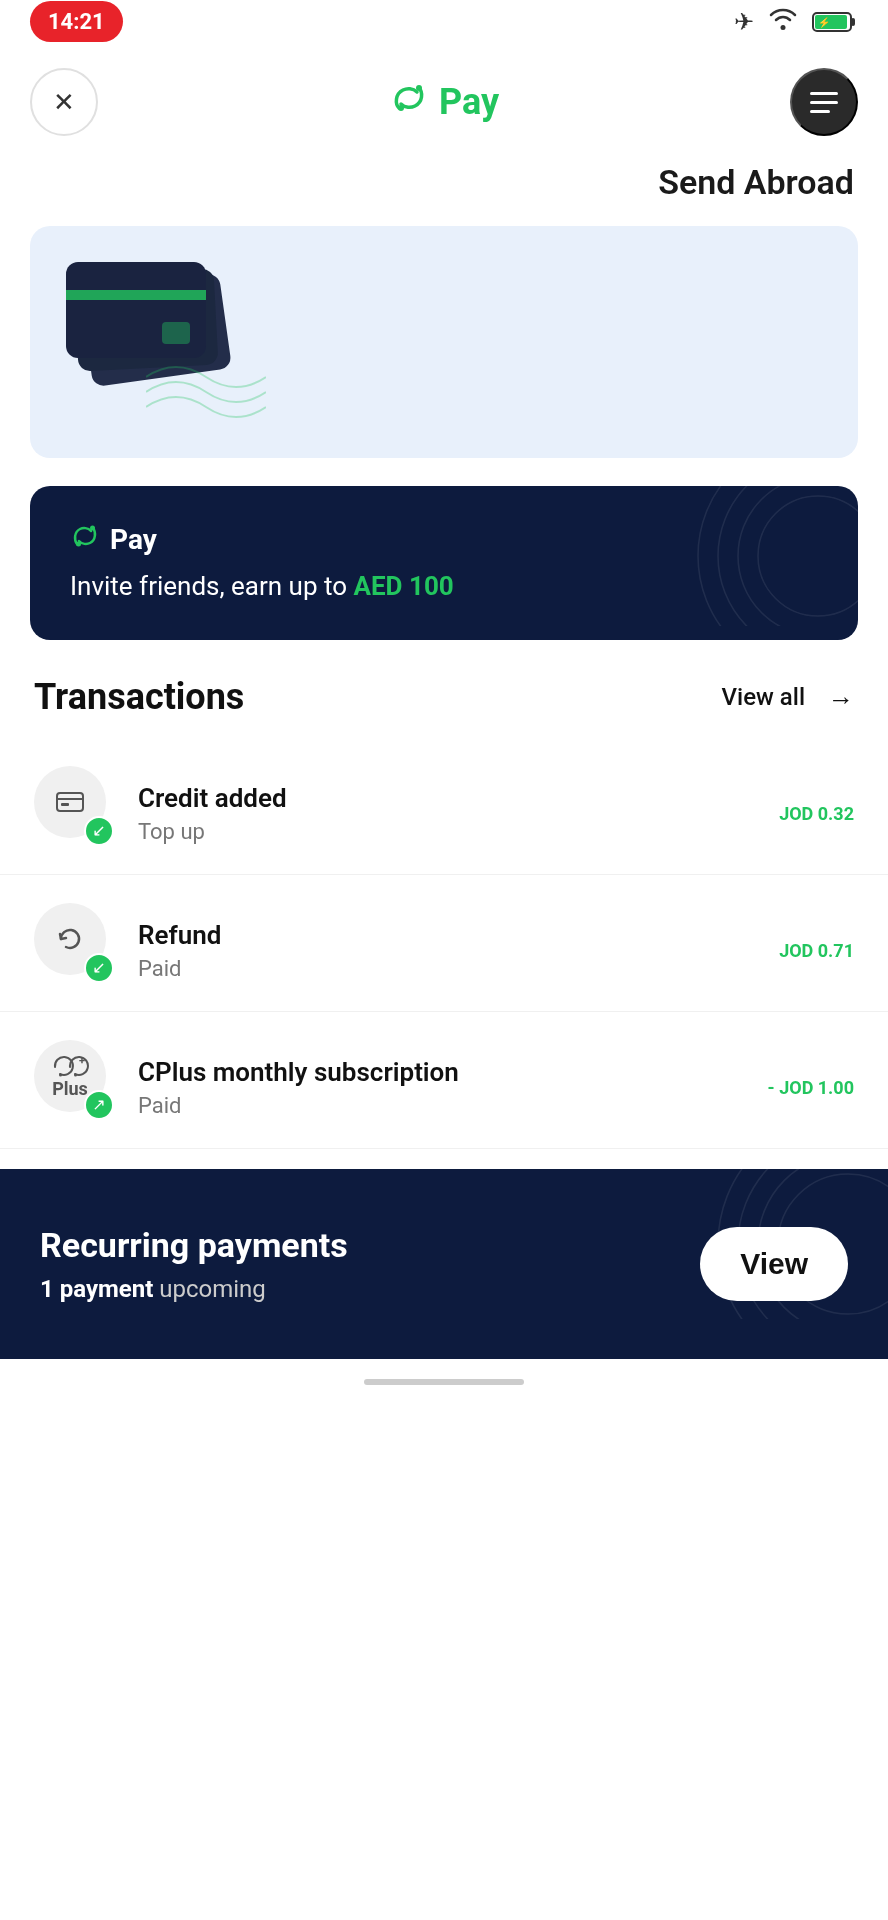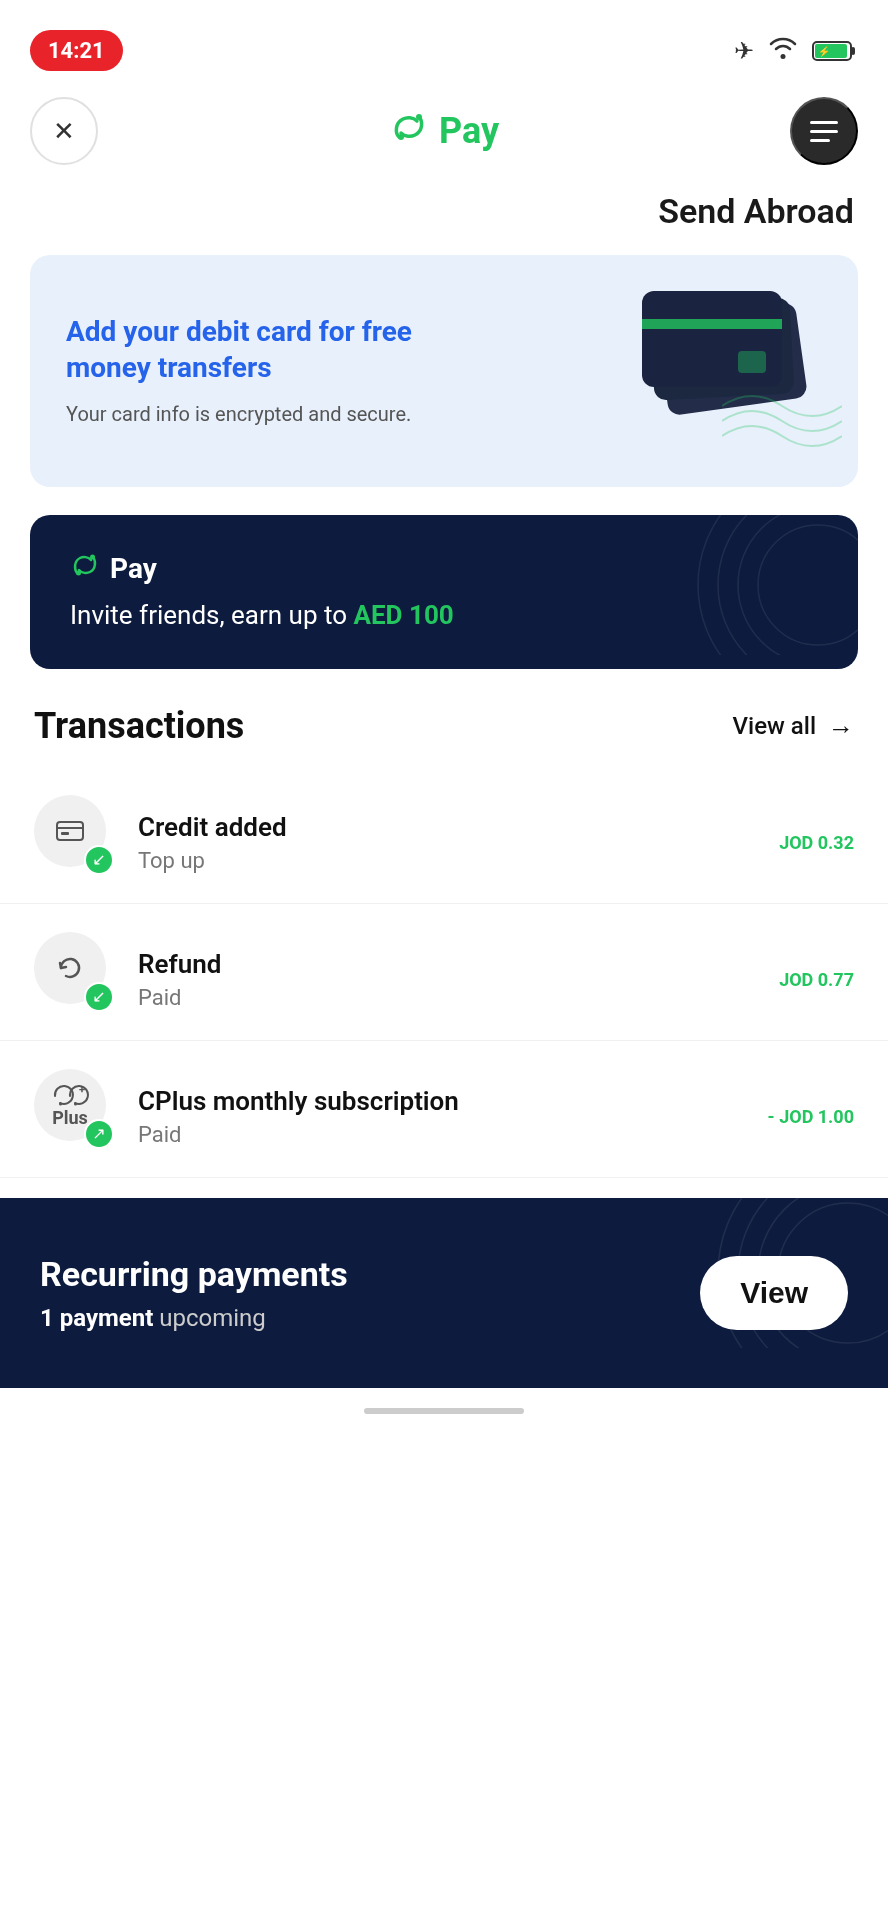--- a/index.html
+++ b/index.html
@@ -12,21 +12,21 @@
       font-family: -apple-system, BlinkMacSystemFont, 'Segoe UI', Roboto, sans-serif;
       position: relative;
       overflow-x: hidden;
     }
 
     
     .status-bar {
       display: flex;
       justify-content: space-between;
       align-items: center;
-      padding: 30px 30px 10px;
+      padding: 1px 30px 10px;
       background: #fff;
     }
 
     .time-badge {
       background: #e8232a;
       color: #fff;
       font-weight: 700;
       font-size: 22px;
       padding: 8px 18px;
       border-radius: 22px;
@@ -284,21 +284,21 @@
 
     .transactions-title {
       font-size: 36px;
       font-weight: 700;
       color: #111;
     }
 
     .view-all-btn {
       display: flex;
       align-items: center;
-      gap: 12px;
+      gap: 23px;
       font-size: 24px;
       color: #111;
       cursor: pointer;
       font-weight: 500;
     }
 
     .arrow-icon {
       font-size: 26px;
     }
 
@@ -511,24 +511,20 @@
       <div class="menu-line"></div>
       <div class="menu-line"></div>
       <div class="menu-line short"></div>
     </div>
   </button>
 </div>
 
 <div class="page-title">Send Abroad</div>
 
 <div class="debit-banner">
-  <div class="debit-banner-text">
-    <div class="debit-banner-title">Add your debit card for free money transfers</div>
-    <div class="debit-banner-subtitle">Your card info is encrypted and secure.</div>
-  </div>
   <div class="debit-card-visual">
 
     <div class="card-stack">
       <div class="card card-back"></div>
       <div class="card card-mid"></div>
       <div class="card card-front">
         <div class="card-stripe"></div>
         <div class="card-chip"></div>
       </div>
     </div>
@@ -598,21 +594,21 @@
         <path d="M8 17 A9 9 0 1 1 13 25" stroke="#555" stroke-width="2.5" stroke-linecap="round" fill="none"></path>
         <polyline points="7,12 8,17 13,16" stroke="#555" stroke-width="2.5" stroke-linecap="round" stroke-linejoin="round" fill="none"></polyline>
       </svg>
     </div>
     <div class="tx-badge incoming">↙</div>
   </div>
   <div class="tx-info">
     <div class="tx-name">Refund</div>
     <div class="tx-sub">Paid</div>
   </div>
-  <div class="tx-amount">JOD 0.77</div>
+  <div class="tx-amount">JOD 0.71</div>
 </div>
 
 <div class="transaction-item">
   <div class="tx-icon-wrapper">
     <div class="tx-icon-bg">
       <div class="cplus-icon">
         <svg width="38" height="26" viewBox="0 0 38 26" fill="none">
           <path d="M4 13 A9 9 0 1 1 9 20" stroke="#555" stroke-width="2" stroke-linecap="round" fill="none"></path>
           <circle cx="9.5" cy="21" r="1.5" fill="#555"></circle>
           <path d="M19 13 A9 9 0 1 1 24 20" stroke="#555" stroke-width="2" stroke-linecap="round" fill="none"></path>

